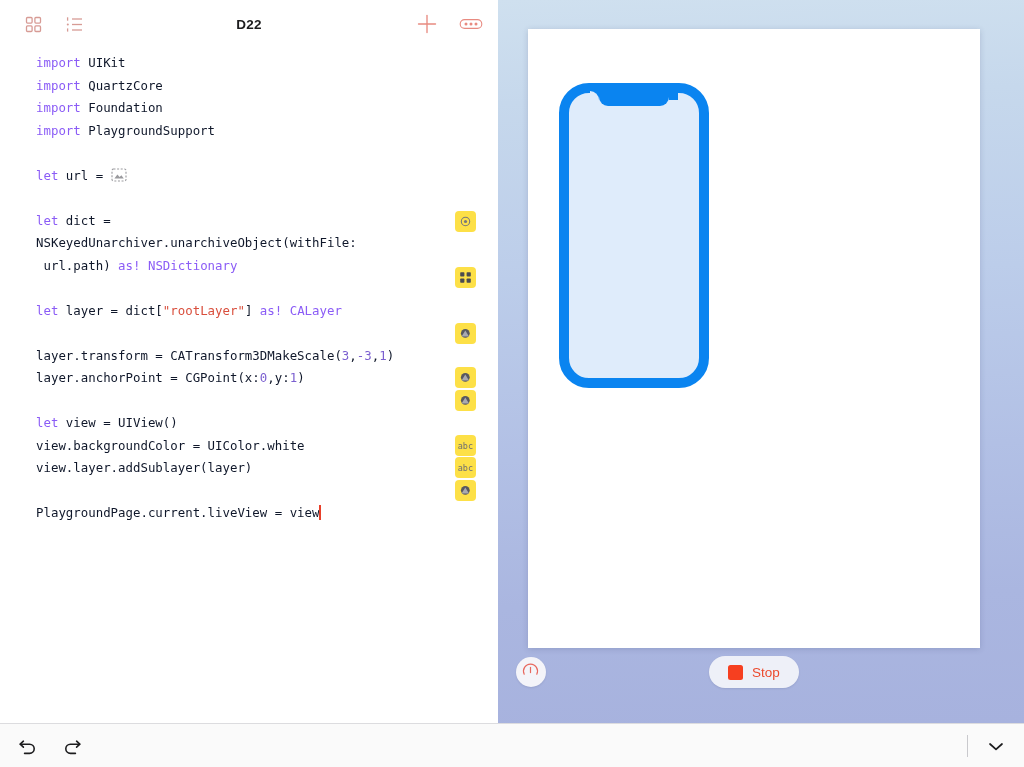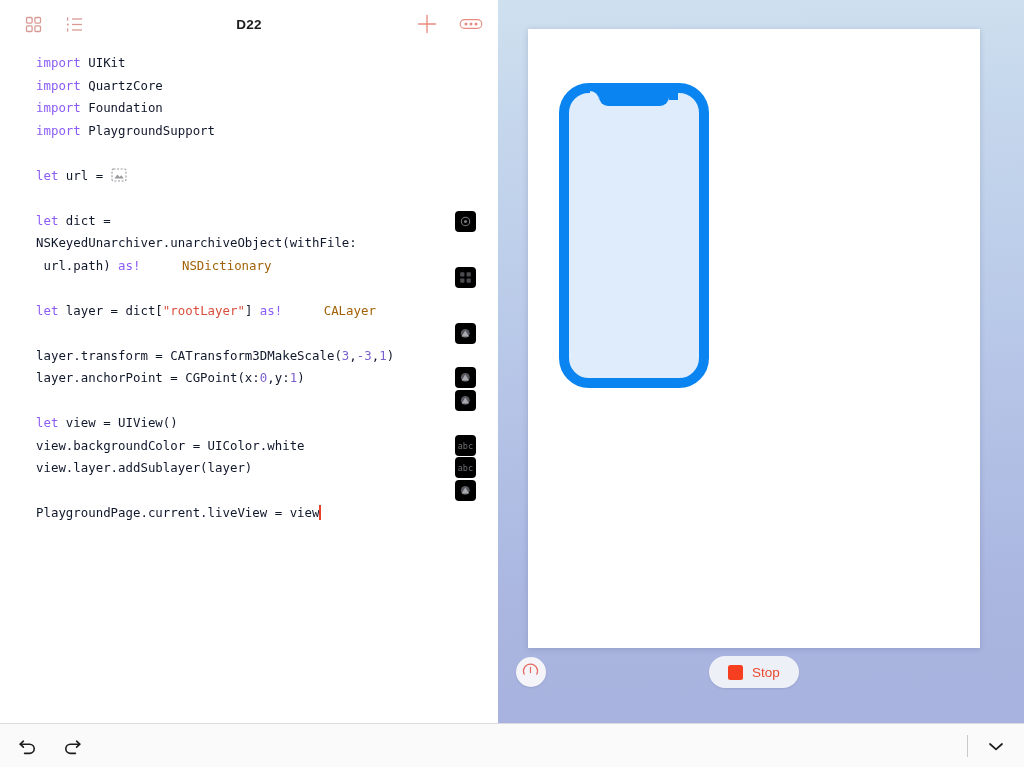--- a/index.html
+++ b/index.html
@@ -69,21 +69,21 @@
     position: absolute;
     left: 36px; top: 4px; right: 60px;
     font-family: "DejaVu Sans Mono", "Liberation Mono", monospace;
     font-size: 12.4px;
     line-height: 22.5px;
     color: #0f0f10;
     white-space: pre-wrap;
   }
   .code .ln { min-height: 22.5px; position: relative; }
   .kw   { color: #8b5cf6; }
-  .type { color: #a16207; margin-left: 34px; }
+  .type { color: #8b5cf6; }
   .str  { color: #d94f3d; }
   .num  { color: #7b5fd0; }
   .plain{ color: #0f172a; }
   .caret {
     display: inline-block;
     width: 1.5px; height: 15px;
     background: #e8402a;
     vertical-align: -3px;
     margin-left: 0px;
   }
@@ -98,21 +98,21 @@
   .results-col {
     position: absolute;
     right: 22px; top: 4px;
     width: 22px;
   }
   .res-chip {
     position: absolute;
     right: 0;
     width: 21px; height: 21px;
     border-radius: 4px;
-    background: #000000;
+    background: #fde047;
     display: flex; align-items: center; justify-content: center;
     cursor: pointer;
     font-size: 8.5px;
     color: #6f6f74;
     font-family: "DejaVu Sans Mono", monospace;
   }
   .res-chip svg { display: block; }
 
   
   .live-pane {

